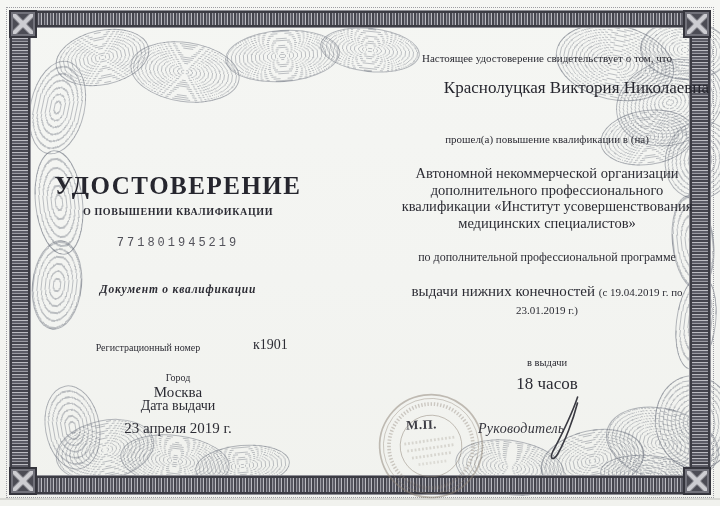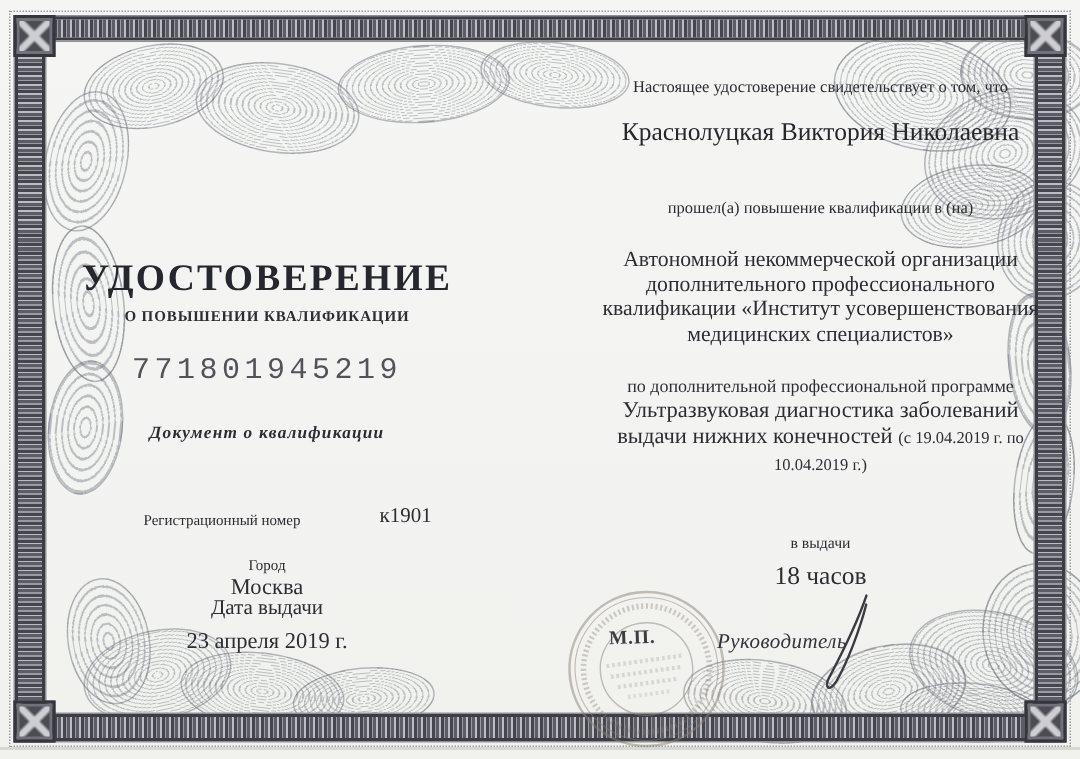--- a/index.html
+++ b/index.html
@@ -65,32 +65,32 @@
   }
 
   
   .txt { position:absolute; z-index:4; text-align:center; }
   .col-left-x  { left:28px;  width:300px; }
   .col-right-x { left:385px; width:324px; }
 
   .cert-title    { top:172px; font-size:25px; font-weight:bold; letter-spacing:1.5px; color:#26262e; }
   .cert-subtitle { top:206px; font-size:10px; font-weight:bold; letter-spacing:.6px; }
   .cert-number   { top:236px; font-family:"Liberation Mono","DejaVu Sans Mono",monospace;
-                   font-size:20px; letter-spacing:3px; color:#52525a; }
+                   font-size:12px; letter-spacing:3px; color:#52525a; }
   .doc-type      { top:283px; font-size:11.5px; font-style:italic; font-weight:600; letter-spacing:.8px; }
 
   .reg-label   { top:342px; left:28px; width:240px; font-size:10px; }
   .reg-value   { top:337px; left:253px; width:70px; font-size:14px; text-align:left; }
   .city-label  { top:372px; font-size:10px; }
   .city-value  { top:384px; font-size:15px; }
   .date-label  { top:398px; font-size:14px; }
   .date-value  { top:420px; font-size:15px; }
 
   .intro       { top:52px;  font-size:11px;text-align:center; }
-  .holder-name { top:78px;  font-size:17px; color:#26262e; }
+  .holder-name { top:78px;  font-size:17px; color:#26262e;text-align:right; }
   .completion  { top:133px; font-size:11px; }
   .institution { top:165px; font-size:14.5px; line-height:16.5px; }
   .program-label { top:250px; font-size:12px; }
   .program     { top:266px; font-size:15px; line-height:17px; }
   .program .small { font-size:11px;text-align:right; }
   .volume-label{ top:357px; font-size:10.5px; }
   .volume-value{ top:374px; font-size:17px; }
 
   .sig-role {
     position:absolute; z-index:4; left:478px; top:421px;
@@ -163,24 +163,24 @@
 
   <div class="txt col-right-x institution">
     <div>Автономной некоммерческой организации</div>
     <div>дополнительного профессионального</div>
     <div>квалификации «Институт усовершенствования</div>
     <div>медицинских специалистов»</div>
   </div>
 
   <div class="txt col-right-x program-label">по дополнительной профессиональной программе</div>
   <div class="txt col-right-x program">
-    <span>Ультразвуковая диагностика заболеваний</span><br>
+    <br>
     <span>выдачи нижних конечностей</span>
     <span class="small">(с 19.04.2019 г. по</span><br>
-    <span class="small">10.04.2019 г.)</span>
+    <span class="small">23.01.2019 г.)</span>
   </div>
 
   <div class="txt col-right-x volume-label">в выдачи</div>
   <div class="txt col-right-x volume-value">18 часов</div>
 
   <svg class="stamp" width="118" height="112" viewBox="0 0 120 120">
     <g fill="none" stroke="rgba(138,127,114,0.55)">
       <circle cx="60" cy="60" r="55" stroke-width="1.8"></circle>
       <circle cx="60" cy="60" r="51" stroke-width="0.8"></circle>
       <circle cx="60" cy="60" r="45" stroke-width="4" stroke-dasharray="1.5 1.9" opacity="0.75"></circle>

